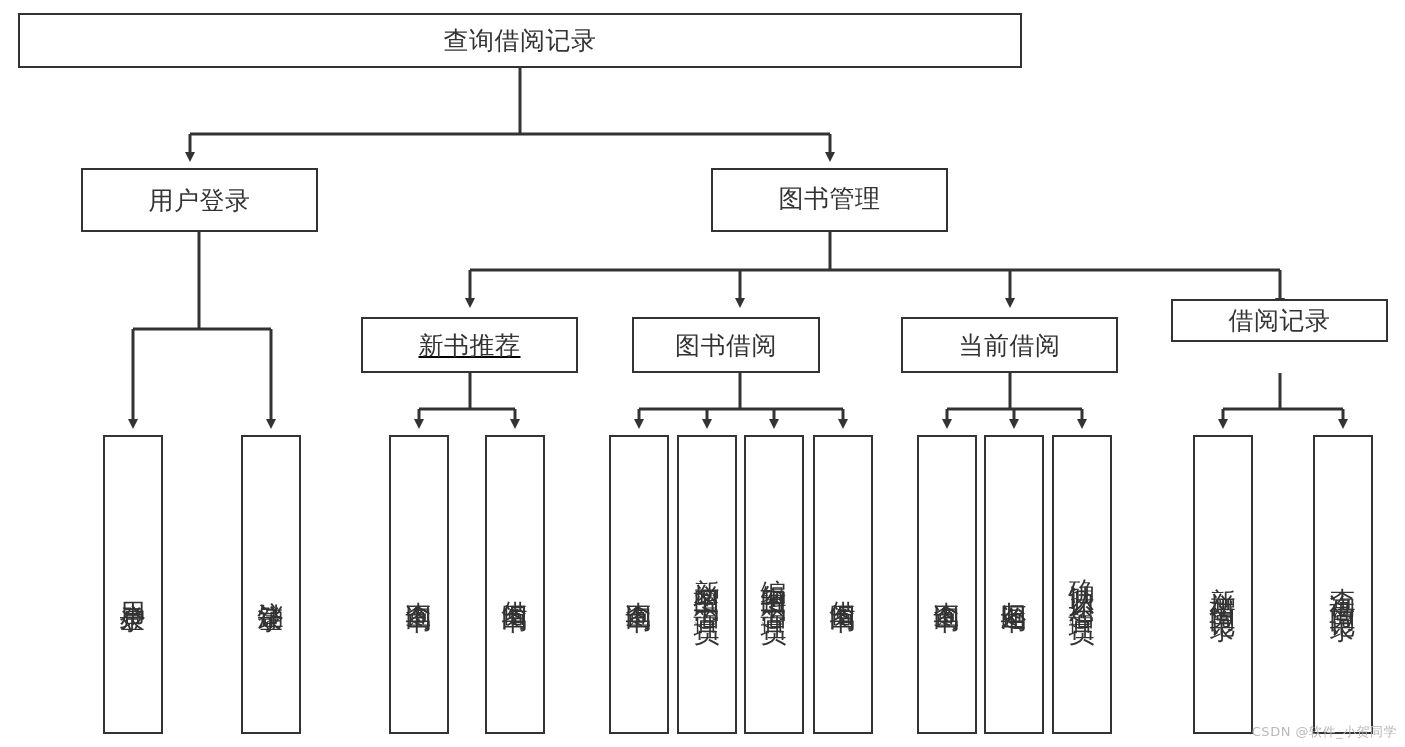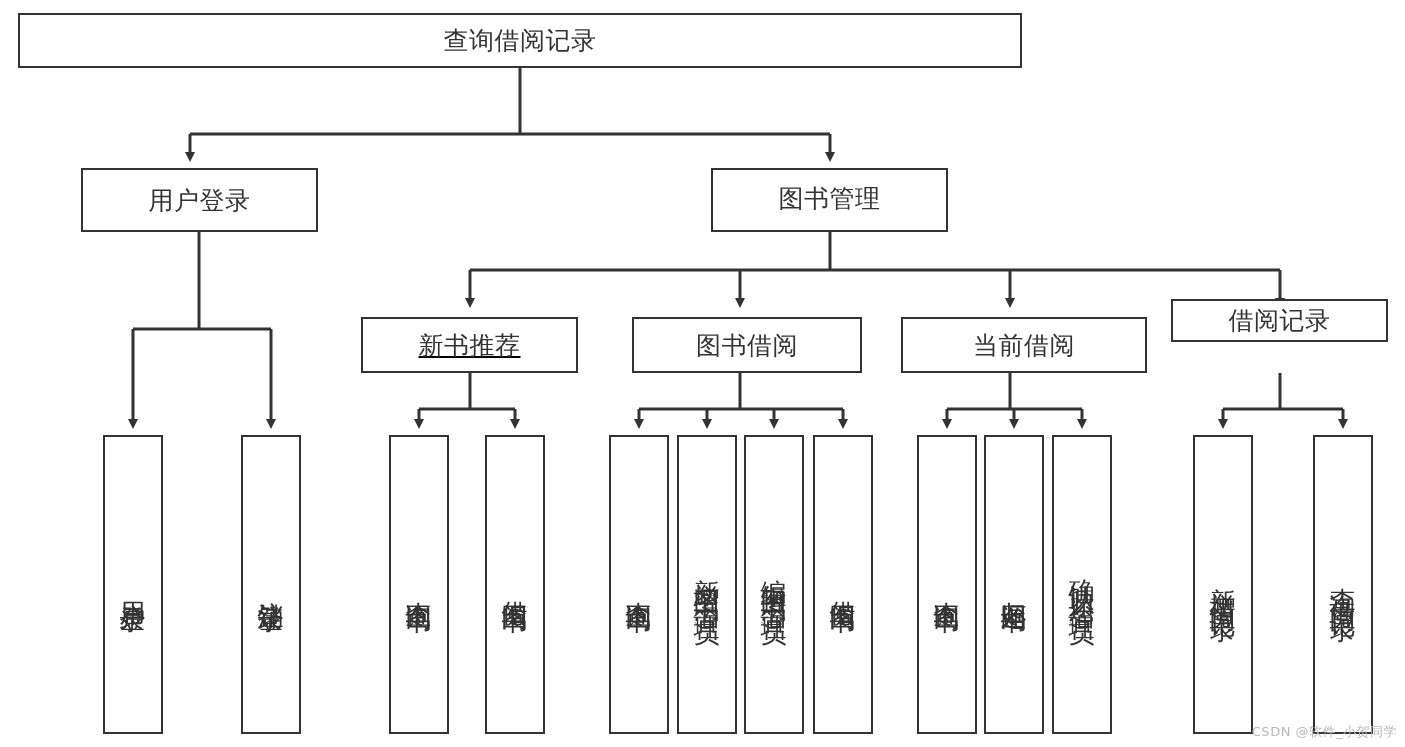--- a/index.html
+++ b/index.html
@@ -136,24 +136,24 @@
   <div class="node horiz" style="left:81px; top:168px; width:237px; height:64px;">
     <span class="label">用户登录</span>
   </div>
   <div class="node horiz" style="left:711px; top:168px; width:237px; height:64px;font-family:Liberation Mono, monospace;">
     <span class="label">图书管理</span>
   </div>
 
   <div class="node horiz" style="left:361px; top:317px; width:217px; height:56px;text-decoration:underline;">
     <span class="label">新书推荐</span>
   </div>
-  <div class="node horiz" style="left:632px; top:317px; width:230px; height:56px;">
+  <div class="node horiz" style="left:632px; top:317px; width:188px; height:56px;">
     <span class="label">图书借阅</span>
   </div>
-  <div class="node horiz" style="left:901px; top:317px; width:246px; height:56px;justify-content:center;">
+  <div class="node horiz" style="left:901px; top:317px; width:217px; height:56px;justify-content:center;">
     <span class="label">当前借阅</span>
   </div>
   <div class="node horiz" style="left:1171px; top:299px; width:217px; height:43px;">
     <span class="label">借阅记录</span>
   </div>
 
   <div class="node vert" style="left:103px; top:435px; width:60px; height:299px;">
     <span class="label">用户登录</span>
   </div>
   <div class="node vert" style="left:241px; top:435px; width:60px; height:299px;">

